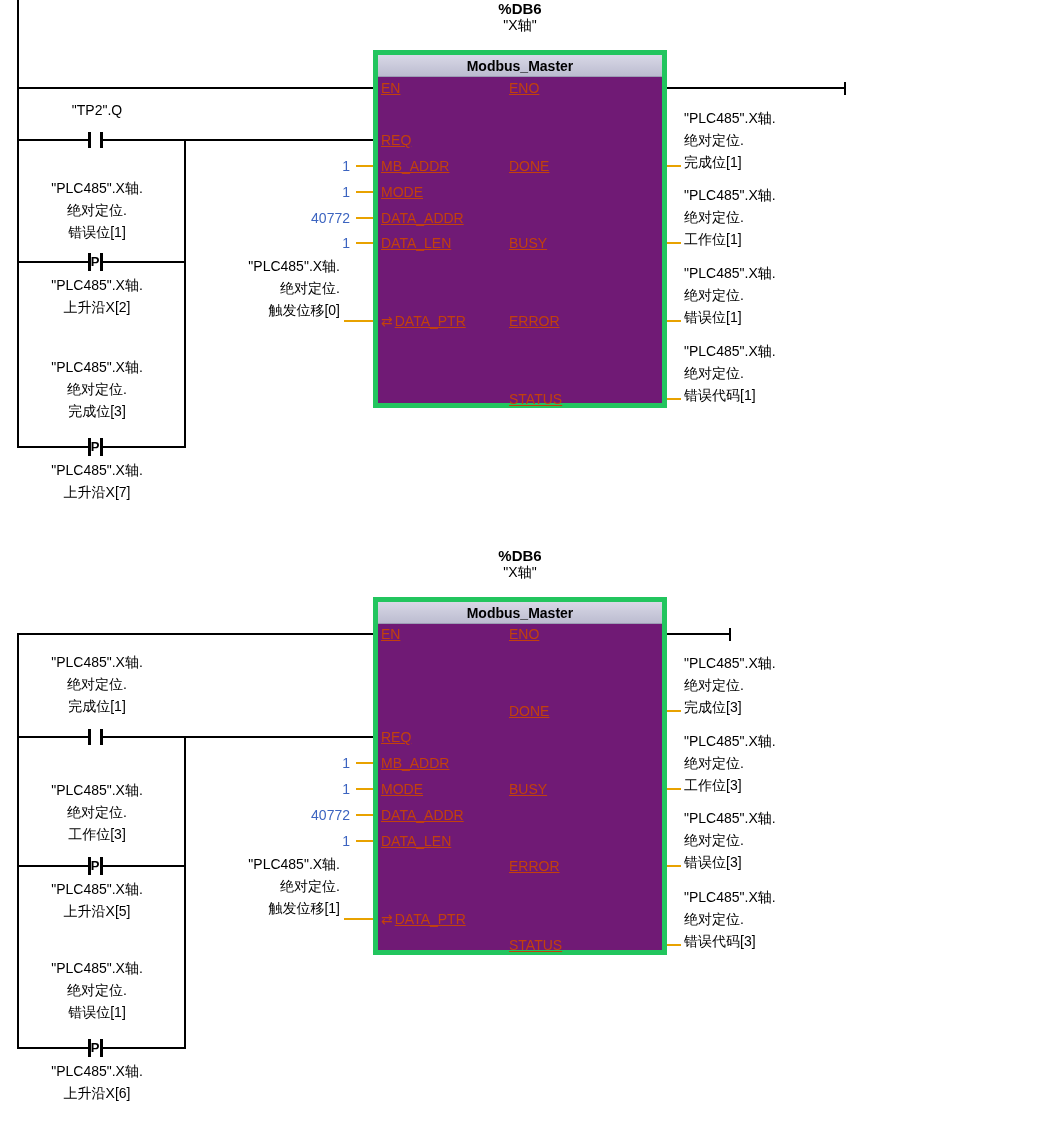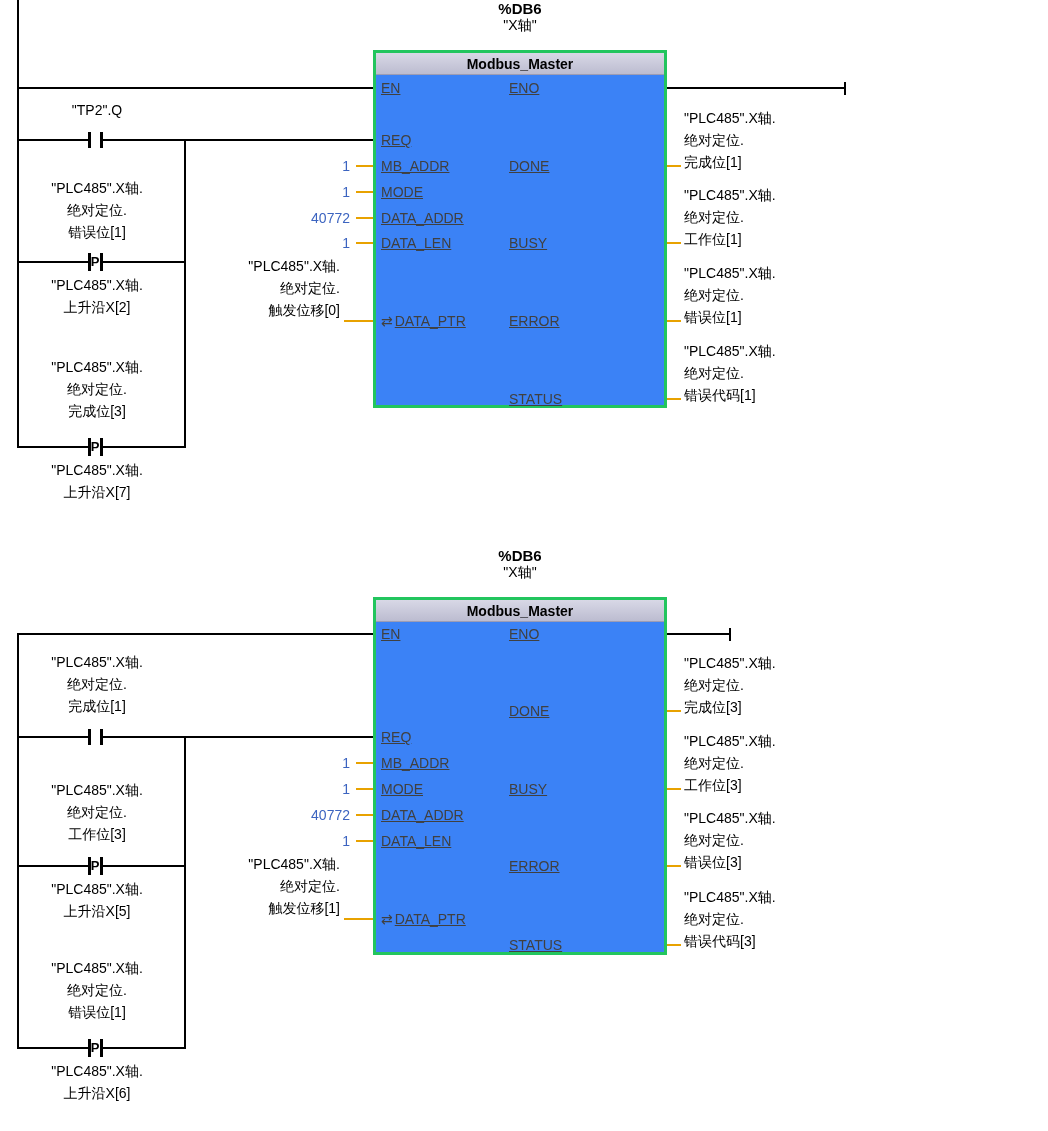--- a/index.html
+++ b/index.html
@@ -1,29 +1,29 @@
 <!DOCTYPE html>
 <html><head>
 <meta charset="utf-8">
 <style>
   * { margin:0; padding:0; box-sizing:border-box; }
   html,body { background:#fff; }
   body { font-family:"Liberation Sans","DejaVu Sans",sans-serif; }
   .canvas { position:relative; width:1048px; height:1131px; background:#ffffff; overflow:hidden; }
   svg.wires { position:absolute; left:0; top:0; }
 
-  .blk { position:absolute; background:#3b82f6; border:3px solid #22c55e; }
+  .blk { position:absolute; background:#701a75; border:5px solid #22c55e; }
   .blk-hdr { height:22px; background:linear-gradient(#d8d8e6,#bcbcd0); border-bottom:1px solid #9c9cb4;
              text-align:center; font-weight:bold; font-size:14px; line-height:22px; color:#000; }
 
   .t   { position:absolute; font-size:14px; color:#000; line-height:22px; white-space:pre-line; }
   .ctr { text-align:center; }
   .rt  { text-align:right; }
 
-  .pin { position:absolute; font-size:14px; line-height:20px; color:#404040; text-decoration:underline; }
+  .pin { position:absolute; font-size:14px; line-height:20px; color:#c2410c; text-decoration:underline; }
   .pin-r { text-align:left; }
   .inout { display:inline-block; text-decoration:none; margin-right:2px; }
 
   .val { position:absolute; font-size:14px; line-height:20px; text-align:right; color:#3c64c0; }
 
   .db   { position:absolute; font-size:15px; font-weight:bold; color:#000000; text-align:center; line-height:17px; }
   .inst { position:absolute; font-size:14px; color:#000; text-align:center; line-height:17px; }
 
   .pletter { position:absolute; width:12px; font-size:13px; font-weight:bold; color:#000;
              text-align:center; line-height:18px; }

